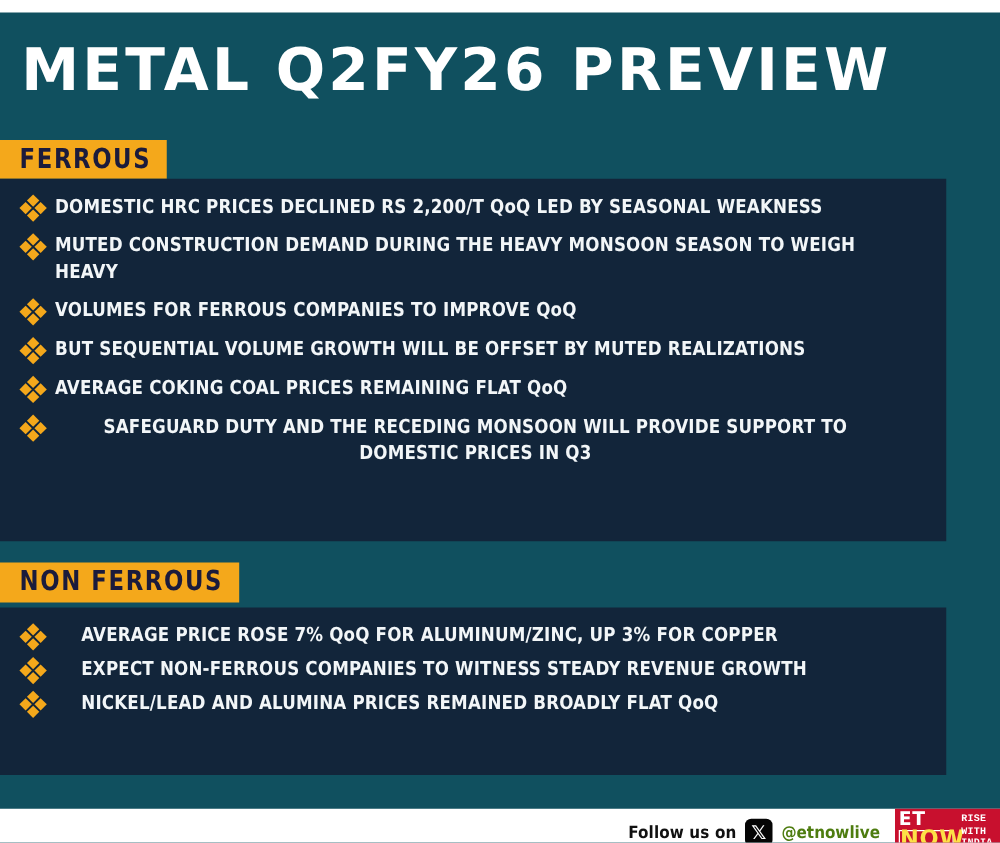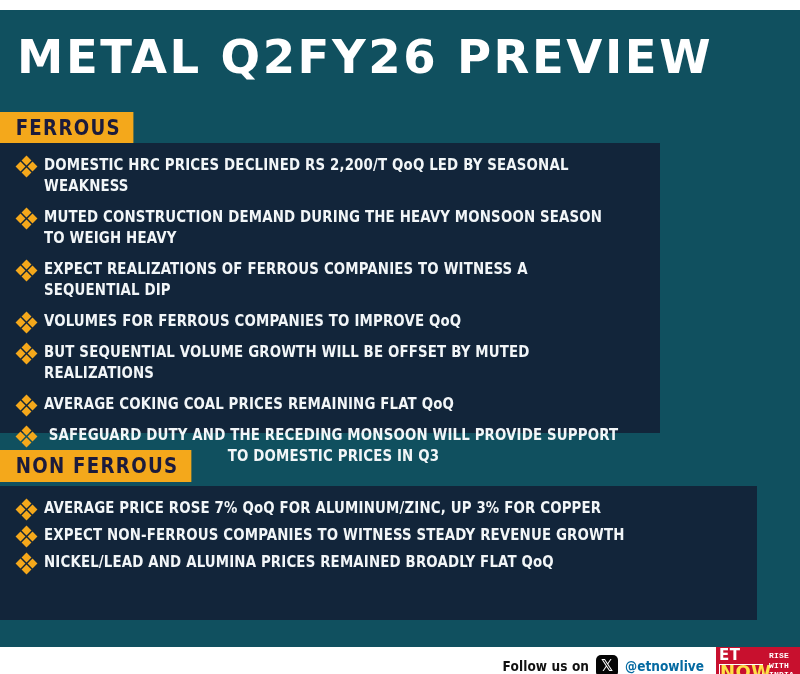--- a/index.html
+++ b/index.html
@@ -57,30 +57,30 @@
   #badge-ferrous { left: 0; top: 102px; height: 31px; }
   #badge-nonferrous { left: 0; top: 440px; height: 32px; }
 
   
   .panel {
     position: absolute;
     left: 0;
     background: #12253a;
     padding: 12px 16px 12px 16px;
   }
-  #panel-ferrous { top: 133px; width: 660px; height: 290px; }
+  #panel-ferrous { top: 133px; width: 757px; height: 290px; }
   #panel-nonferrous { top: 476px; width: 757px; height: 134px; }
 
   .bullet-row {
     display: flex;
     align-items: flex-start;
     padding: 0;
     margin: 0 0 10px 0;
   }
-  #panel-nonferrous .bullet-row { margin-bottom: 6px; }
+  #panel-nonferrous .bullet-row { margin-bottom: 6px; gap: 21px; }
   .bullet-row:last-child { margin-bottom: 0; text-align: center; }
 
   .bullet-glyph {
     flex: 0 0 auto;
     width: 21px;
     height: 21px;
     position: relative;
     margin: 0 7px 0 0;
     top: 1px;
   }
@@ -141,21 +141,21 @@
     position: absolute;
     left: 0; top: 0; right: 0; bottom: 0;
     color: #ffffff;
     font-size: 15px;
     font-weight: bold;
     line-height: 22px;
     text-align: center;
     font-family: "DejaVu Sans", sans-serif;
   }
   .handle {
-    color: #0369a1;
+    color: #4d7c0f;
     font-size: 13.5px;
     font-weight: bold;
     font-family: "DejaVu Sans Condensed", "Liberation Sans Narrow", "Liberation Sans", sans-serif;
     margin-right: 12px;
   }
 
   
   #etnow-logo {
     width: 84px;
     height: 37px;
@@ -240,29 +240,20 @@
     <div class="bullet-row">
       <span class="bullet-glyph">
           <i class="d-top"></i>
           <i class="d-left"></i>
           <i class="d-right"></i>
           <i class="d-bottom"></i>
         </span>
       <span class="bullet-text">MUTED CONSTRUCTION DEMAND DURING THE HEAVY MONSOON SEASON TO WEIGH HEAVY</span>
     </div>
 
-    <div class="bullet-row">
-      <span class="bullet-glyph">
-          <i class="d-top"></i>
-          <i class="d-left"></i>
-          <i class="d-right"></i>
-          <i class="d-bottom"></i>
-        </span>
-      <span class="bullet-text">EXPECT REALIZATIONS OF FERROUS COMPANIES TO WITNESS A SEQUENTIAL DIP</span>
-    </div>
 
     <div class="bullet-row">
       <span class="bullet-glyph">
           <i class="d-top"></i>
           <i class="d-left"></i>
           <i class="d-right"></i>
           <i class="d-bottom"></i>
         </span>
       <span class="bullet-text">VOLUMES FOR FERROUS COMPANIES TO IMPROVE QoQ</span>
     </div>

